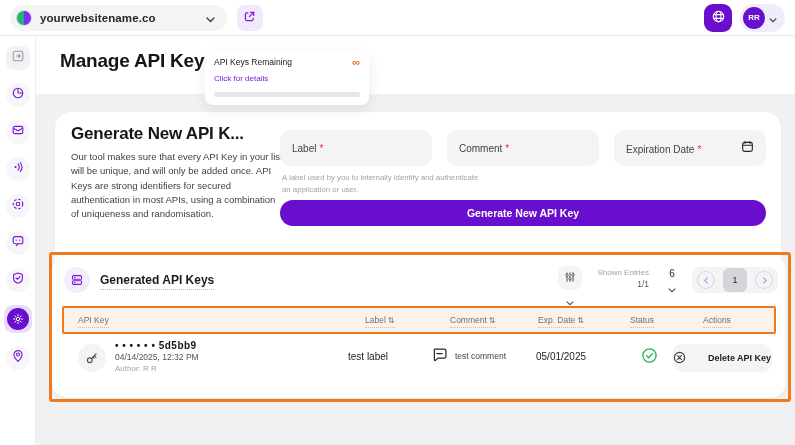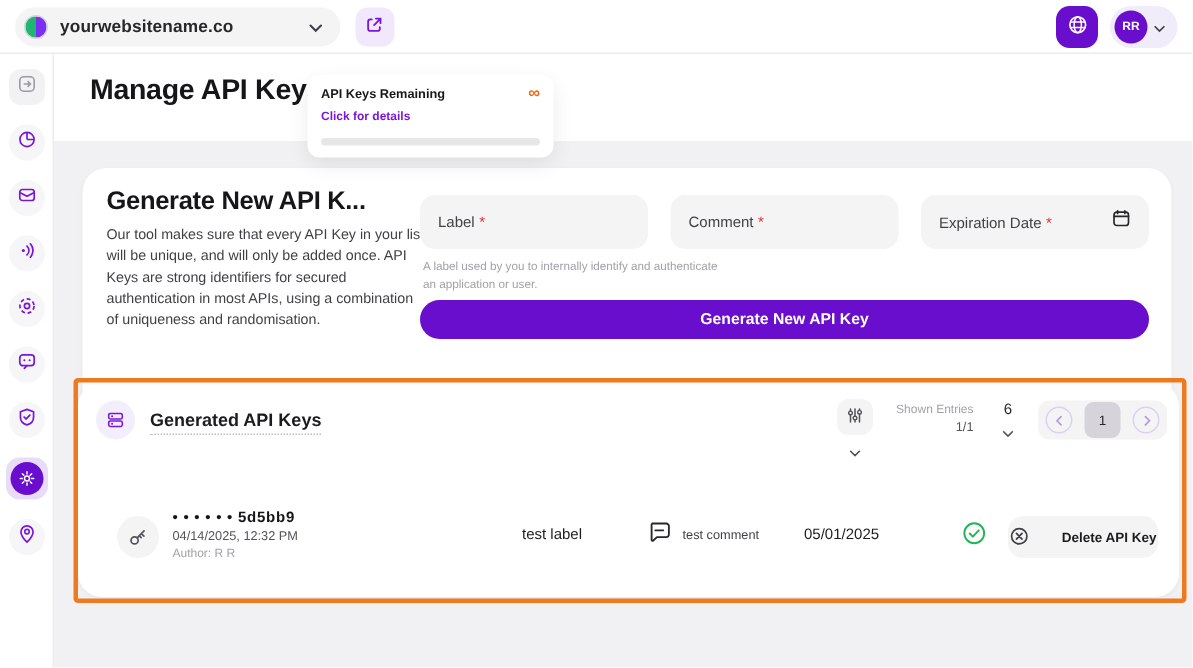--- a/index.html
+++ b/index.html
@@ -37,22 +37,22 @@
                 align-items:center; justify-content:center; cursor:pointer; flex:0 0 auto; }
   .gear-core { width:22px; height:22px; border-radius:50%; background:#6a0ece; display:flex;
                align-items:center; justify-content:center; }
 
   
   .main { position:absolute; left:36px; top:36px; width:759px; height:409px; background:#fff; }
   .page-title { position:absolute; left:24px; top:14px; font-size:19px; font-weight:700; color:#161618; letter-spacing:-.2px; }
   .remaining-card { position:absolute; left:169px; top:14px; width:164px; background:#fff; border-radius:8px;
                     box-shadow:0 5px 14px rgba(0,0,0,.08); padding:7px 9px 8px; z-index:3; }
   .rem-row { display:flex; align-items:flex-start; justify-content:space-between; }
-  .rem-title { font-size:8.5px; font-weight:700; color:#18181b; }
-  .rem-link { font-size:8px; font-weight:700; color:#7b16d9; cursor:pointer; display:inline-block; margin-top:1px;text-align:right; }
+  .rem-title { font-size:8.5px; font-weight:400; color:#18181b; }
+  .rem-link { font-size:8px; font-weight:400; color:#7b16d9; cursor:pointer; display:inline-block; margin-top:1px;text-align:right; }
   .rem-inf { font-size:11px; font-weight:700; color:#f0680c; line-height:10px; }
   .rem-bar { margin-top:7px; height:5px; width:100%; border-radius:3px; background:#e7e7ea; }
 
   .panel { position:absolute; left:0; top:58px; width:759px; height:351px; background:#f1f1f3; }
 
   
   .gen-card { position:absolute; left:19px; top:76px; width:726px; height:164px; background:#fff;
               border-radius:16px; box-shadow:0 1px 3px rgba(0,0,0,.04); z-index:2; }
   .gen-title { position:absolute; left:16px; top:12px; font-size:17px; font-weight:700; color:#161618; letter-spacing:-.2px; }
   .gen-desc { position:absolute; left:16px; top:38px; width:212px; font-size:9.5px; line-height:1.5;
@@ -327,20 +327,28 @@
             </svg>
         </span>
         <span class="pg-num">1</span>
         <span class="pg-arrow">
           <svg width="9" height="9" viewBox="0 0 10 10">
               <path d="M4 2l3 3-3 3" stroke="#b49ae0" stroke-width="1.3" fill="none" stroke-linecap="round"></path>
             </svg>
         </span>
       </div>
 
+      <div class="thead">
+        <span class="th" style="left:14px">API Key</span>
+        <span class="th" style="left:301px"><span>Label</span><span class="sort">⇅</span></span>
+        <span class="th" style="left:386px"><span>Comment</span><span class="sort">⇅</span></span>
+        <span class="th" style="left:474px"><span>Exp. Date</span><span class="sort">⇅</span></span>
+        <span class="th" style="left:566px">Status</span>
+        <span class="th" style="left:639px">Actions</span>
+      </div>
 
       <div>
         <span class="row-keyico">
           <svg width="14" height="14" viewBox="0 0 16 16">
               <circle cx="5.4" cy="10.6" r="2.7" stroke="#52525b" stroke-width="1.3" fill="none"></circle>
               <path d="M7.4 8.6 12.6 3.4M10.6 5.4l1.9 1.9M9 7l1.4 1.4" stroke="#52525b" stroke-width="1.3" fill="none" stroke-linecap="round"></path>
             </svg>
         </span>
         <div class="key-block">
           <div class="key-masked">• • • • • • 5d5bb9</div>

